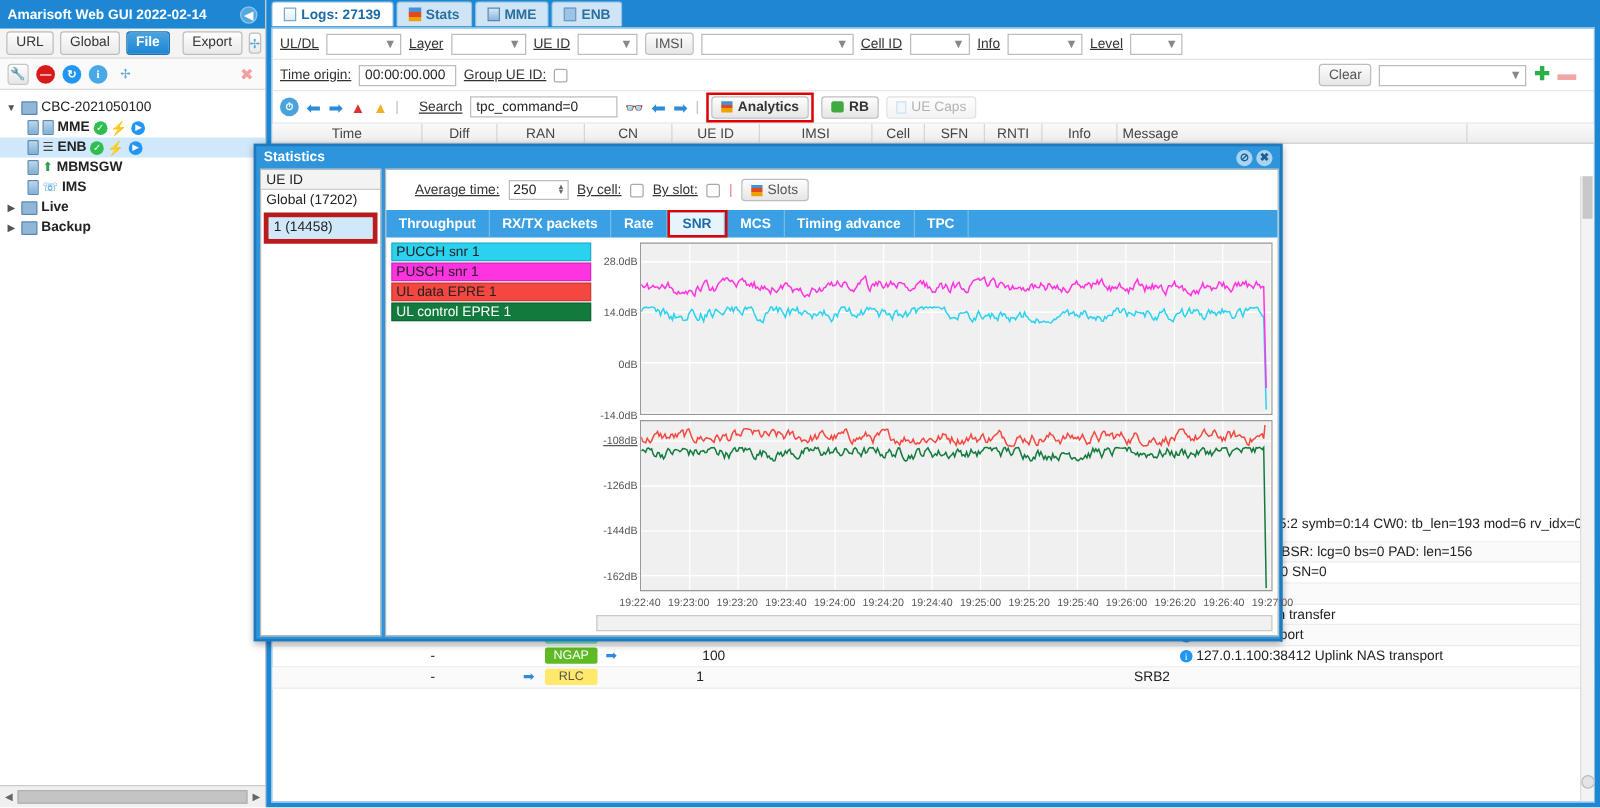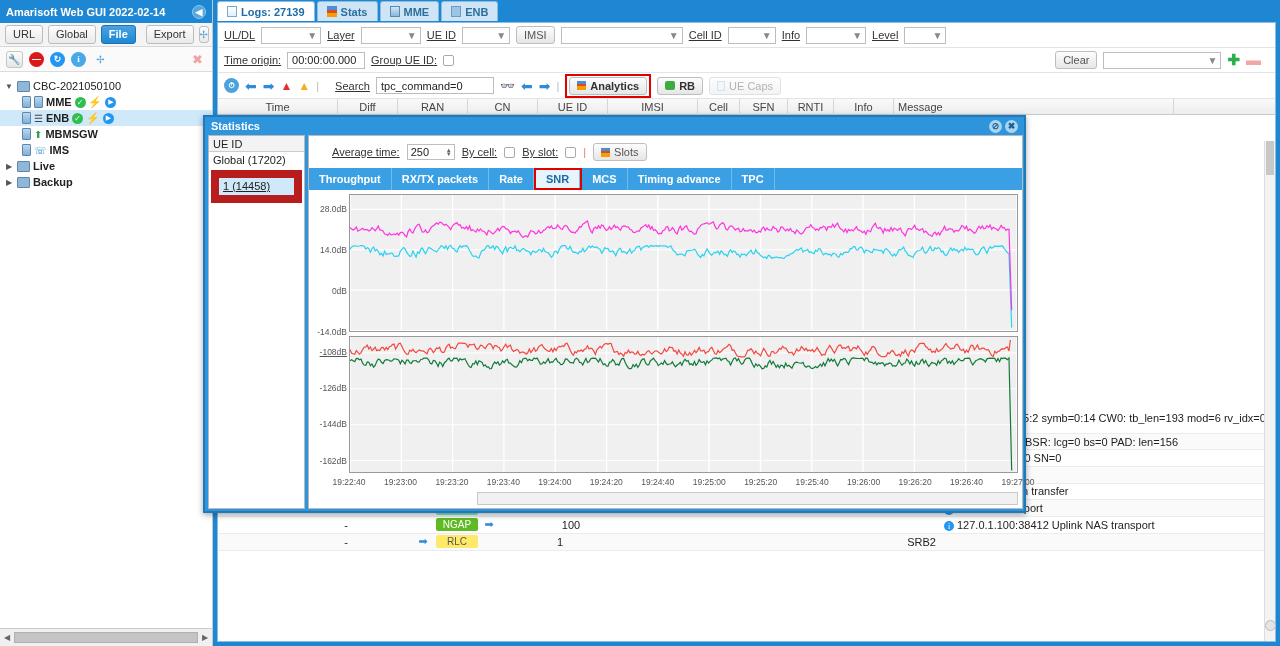--- a/index.html
+++ b/index.html
@@ -493,21 +493,21 @@
         <span class="dlg-ic">⊘</span>
         <span class="dlg-ic">✖</span>
       </span>
     </div>
 
     <div class="dlg-body">
 
       <div class="ue-panel">
         <div class="ue-head">UE ID</div>
         <div class="ue-item">Global (17202)</div>
-        <div style="border:8px solid #b91c1c;margin:1px 2px 0 2px;text-decoration:underline;">
+        <div style="border:4px solid #b91c1c;margin:1px 2px 0 2px;">
           <div class="ue-item sel">1 (14458)</div>
         </div>
       </div>
 
       <div class="chart-panel">
 
         <div class="avg-row">
           <span class="lbl">Average time:</span>
           <span class="spin">
             <span>250</span>
@@ -531,20 +531,26 @@
           <span class="stab">Rate</span>
           <span style="border:2px solid #e00000;display:flex;">
             <span class="stab sel">SNR</span>
           </span>
           <span class="stab">MCS</span>
           <span class="stab">Timing advance</span>
           <span class="stab">TPC</span>
         </div>
 
         <div class="chart-area">
+          <div class="legend-col">
+            <div class="legend-item" style="background:#2ad2f0;">PUCCH snr 1</div>
+            <div class="legend-item" style="background:#ff33e0;">PUSCH snr 1</div>
+            <div class="legend-item" style="background:#f4473f;">UL data EPRE 1</div>
+            <div class="legend-item" style="background:#127a3c;color:#fff;">UL control EPRE 1</div>
+          </div>
 
           <div class="plots">
 
             <div class="plot-wrap">
               <div class="yaxis" id="yaxis-upper">
                   <span class="ytick" style="top: 10.6383%;">28.0dB</span>
                   <span class="ytick" style="top: 40.4255%;">14.0dB</span>
                   <span class="ytick" style="top: 70.2128%;">0dB</span>
                   <span class="ytick" style="top: 100%;">-14.0dB</span>
                 </div>

